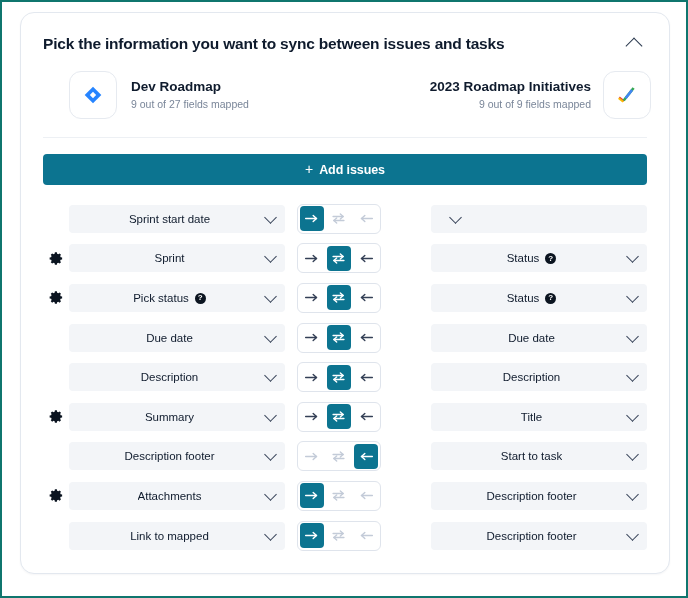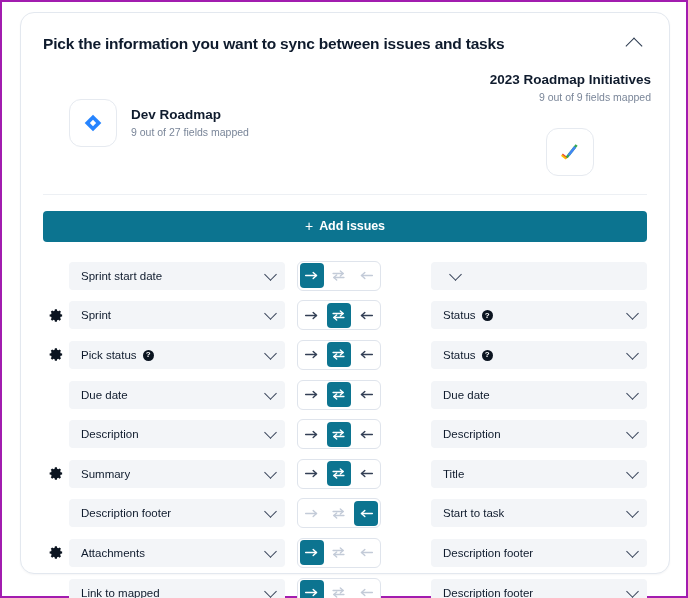--- a/index.html
+++ b/index.html
@@ -12,21 +12,21 @@
     background: #ffffff;
     font-family: "Liberation Sans", sans-serif;
     color: #172b4d;
     overflow: hidden;
   }
   .viewport {
     position: relative;
     width: 688px;
     height: 598px;
     box-sizing: border-box;
-    border: 2px solid #a21caf;
+    border: 2px solid #0f766e;
     background: #ffffff;
   }
   .card {
     position: absolute;
     left: 18px;
     top: 10px;
     width: 650px;
     height: 562px;
     box-sizing: border-box;
     background: #ffffff;
@@ -77,22 +77,22 @@
   }
   .app-block {
     display: flex;
     align-items: center;
     gap: 14px;
     margin-left: 30px;
   }
   .app-block.left { flex: 0 0 auto; }
   .app-block.right {
     margin-left: auto;
-    flex-direction: column;
-    gap: 22px;
+    flex-direction: row;
+    gap: 12px;
   }
   .app-tile {
     width: 46px;
     height: 46px;
     border: 1px solid #e6eaf0;
     border-radius: 12px;
     background: #ffffff;
     display: flex;
     align-items: center;
     justify-content: center;
@@ -208,20 +208,21 @@
     margin-left: 6px;
     flex: 0 0 11px;
     position: relative;
     top: 0.5px;
   }
   .sel-label-wrap {
     display: flex;
     align-items: center;
     min-width: 0;
     flex: 1 1 auto;
+    justify-content: center;
   }
   .chev-down {
     width: 8px;
     height: 8px;
     border-right: 1.5px solid #344056;
     border-bottom: 1.5px solid #344056;
     transform: rotate(45deg);
     margin-left: 8px;
     margin-top: -3px;
     flex: 0 0 auto;

